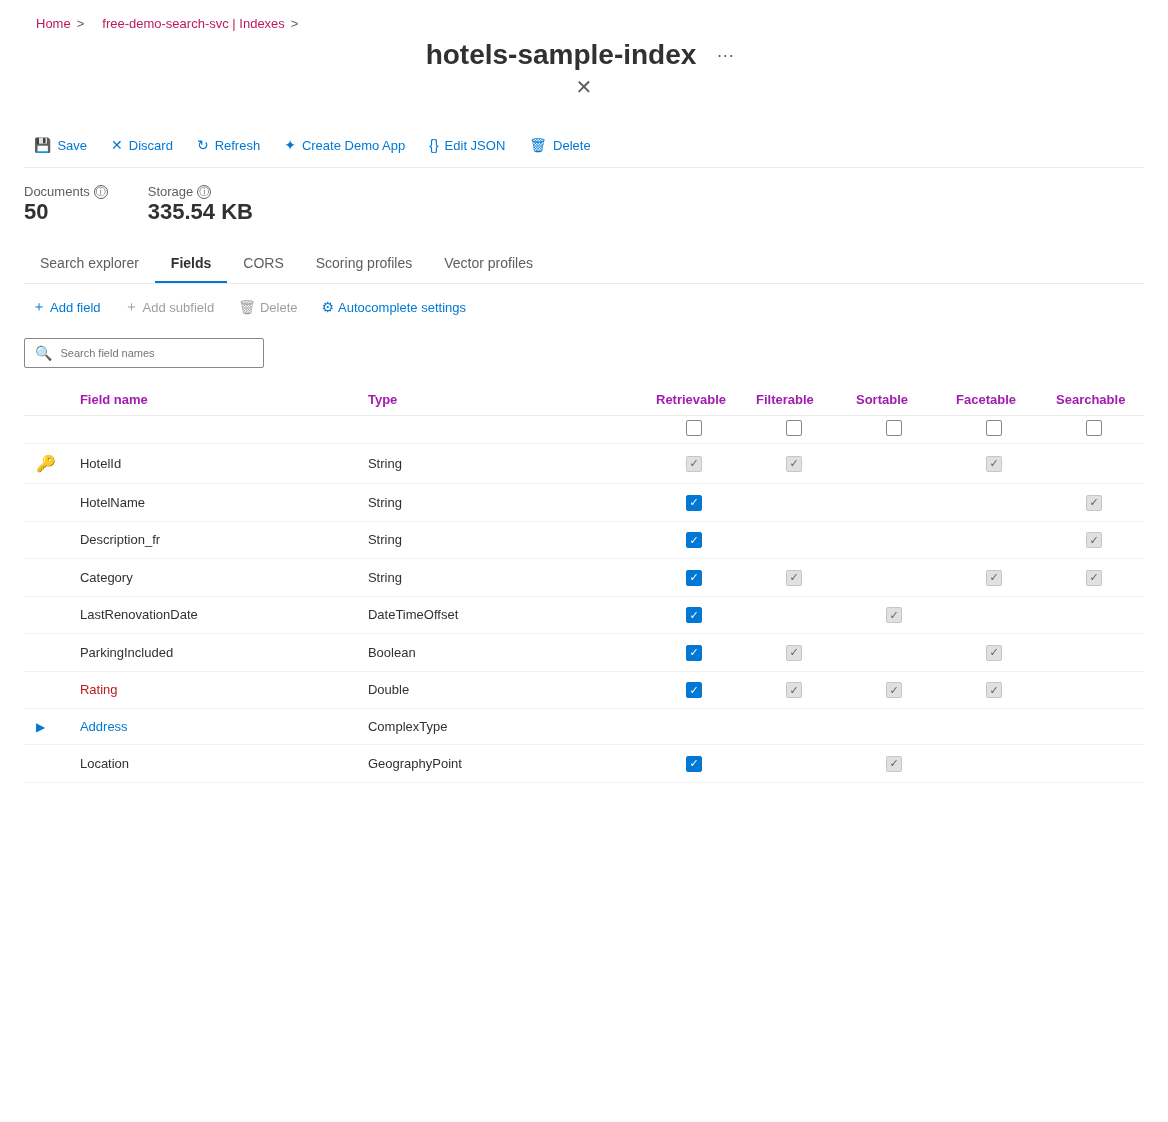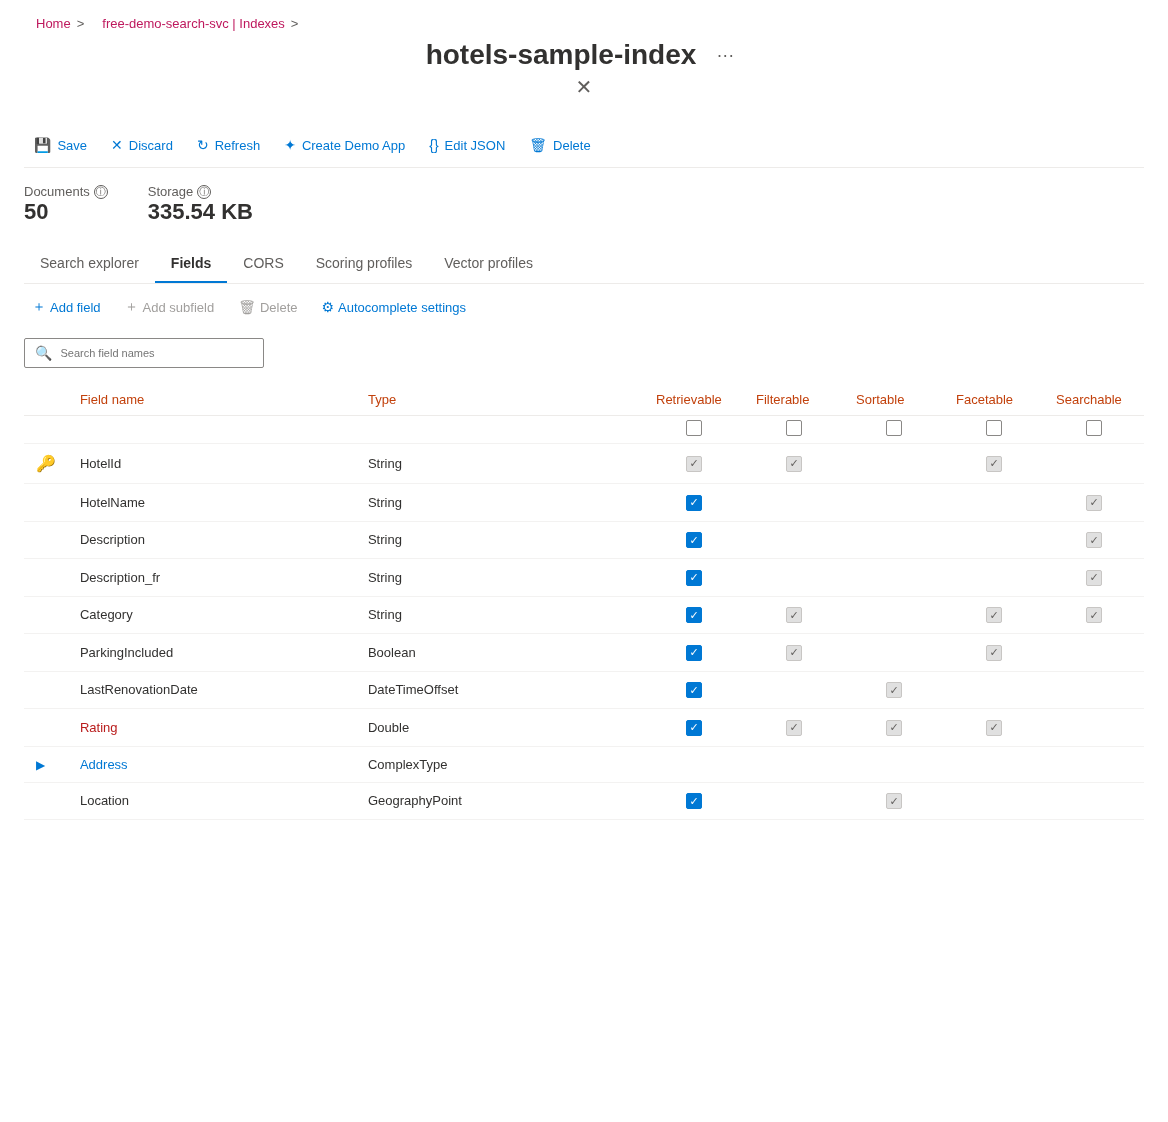--- a/index.html
+++ b/index.html
@@ -33,21 +33,21 @@
     .field-actions { display: flex; align-items: center; gap: 8px; margin-bottom: 16px; }
     .action-btn { display: flex; align-items: center; gap: 4px; background: none; border: none; cursor: pointer; color: #0078d4; font-size: 13px; padding: 6px 8px; }
     .action-btn.disabled { color: #a19f9d; cursor: not-allowed; }
     .action-btn .icon { font-size: 14px; }
     
     .search-box { display: flex; align-items: center; gap: 8px; border: 1px solid #8a8886; border-radius: 2px; padding: 6px 10px; width: 240px; background: #fff; }
     .search-box input { border: none; outline: none; font-size: 11px; color: #15803d; width: 100%; }
     .search-box .search-icon { color: #605e5c; font-size: 14px; }
     
     .fields-table { width: 100%; border-collapse: collapse; }
-    .fields-table th { text-align: left; font-size: 13px; font-weight: 400; color: #c2410c; padding: 8px 12px; border-bottom: 1px solid #edebe9; }
+    .fields-table th { text-align: left; font-size: 13px; font-weight: 700; color: #a21caf; padding: 8px 12px; border-bottom: 1px solid #edebe9; }
     .fields-table td { padding: 10px 12px; border-bottom: 1px solid #f3f2f1; font-size: 13px; color: #323130; vertical-align: middle; }
     
     .col-icon { width: 40px; }
     .col-fieldname { min-width: 160px; }
     .col-type { min-width: 160px; }
     .col-check { width: 100px; text-align: center; }
     
     .th-check { text-align: center; }
     
     .checkbox-unchecked { width: 16px; height: 16px; border: 1px solid #8a8886; background: #fff; display: inline-block; border-radius: 2px; }
@@ -198,66 +198,56 @@
       <td class="col-fieldname" style="color:#323130">HotelName</td>
       <td class="col-type">String</td>
       <td class="td-center col-check"><span class="checkbox-checked-blue">✓</span></td>
       <td class="td-center col-check"></td>
       <td class="td-center col-check"></td>
       <td class="td-center col-check"></td>
       <td class="td-center col-check"><span class="checkbox-checked-gray">✓</span></td>
     </tr>
         <tr>
       <td class="col-icon"></td>
-      <td class="col-fieldname" style="color:#323130">Description</td>
-      <td class="col-type">String</td>
-      <td class="td-center col-check"><span class="checkbox-checked-blue">✓</span></td>
-      <td class="td-center col-check"></td>
-      <td class="td-center col-check"></td>
-      <td class="td-center col-check"></td>
-      <td class="td-center col-check"><span class="checkbox-checked-gray">✓</span></td>
-    </tr>
-        <tr>
-      <td class="col-icon"></td>
       <td class="col-fieldname" style="color:#323130">Description_fr</td>
       <td class="col-type">String</td>
       <td class="td-center col-check"><span class="checkbox-checked-blue">✓</span></td>
       <td class="td-center col-check"></td>
       <td class="td-center col-check"></td>
       <td class="td-center col-check"></td>
       <td class="td-center col-check"><span class="checkbox-checked-gray">✓</span></td>
     </tr>
         <tr>
       <td class="col-icon"></td>
       <td class="col-fieldname" style="color:#323130">Category</td>
       <td class="col-type">String</td>
       <td class="td-center col-check"><span class="checkbox-checked-blue">✓</span></td>
       <td class="td-center col-check"><span class="checkbox-checked-gray">✓</span></td>
       <td class="td-center col-check"></td>
       <td class="td-center col-check"><span class="checkbox-checked-gray">✓</span></td>
       <td class="td-center col-check"><span class="checkbox-checked-gray">✓</span></td>
+    </tr>
+        <tr>
+      <td class="col-icon"></td>
+      <td class="col-fieldname" style="color:#323130">LastRenovationDate</td>
+      <td class="col-type">DateTimeOffset</td>
+      <td class="td-center col-check"><span class="checkbox-checked-blue">✓</span></td>
+      <td class="td-center col-check"></td>
+      <td class="td-center col-check"><span class="checkbox-checked-gray">✓</span></td>
+      <td class="td-center col-check"></td>
+      <td class="td-center col-check"></td>
     </tr>
         <tr>
       <td class="col-icon"></td>
       <td class="col-fieldname" style="color:#323130">ParkingIncluded</td>
       <td class="col-type">Boolean</td>
       <td class="td-center col-check"><span class="checkbox-checked-blue">✓</span></td>
       <td class="td-center col-check"><span class="checkbox-checked-gray">✓</span></td>
       <td class="td-center col-check"></td>
       <td class="td-center col-check"><span class="checkbox-checked-gray">✓</span></td>
-      <td class="td-center col-check"></td>
-    </tr>
-        <tr>
-      <td class="col-icon"></td>
-      <td class="col-fieldname" style="color:#323130">LastRenovationDate</td>
-      <td class="col-type">DateTimeOffset</td>
-      <td class="td-center col-check"><span class="checkbox-checked-blue">✓</span></td>
-      <td class="td-center col-check"></td>
-      <td class="td-center col-check"><span class="checkbox-checked-gray">✓</span></td>
-      <td class="td-center col-check"></td>
       <td class="td-center col-check"></td>
     </tr>
         <tr>
       <td class="col-icon"></td>
       <td class="col-fieldname" style="color:#b91c1c">Rating</td>
       <td class="col-type">Double</td>
       <td class="td-center col-check"><span class="checkbox-checked-blue">✓</span></td>
       <td class="td-center col-check"><span class="checkbox-checked-gray">✓</span></td>
       <td class="td-center col-check"><span class="checkbox-checked-gray">✓</span></td>
       <td class="td-center col-check"><span class="checkbox-checked-gray">✓</span></td>

